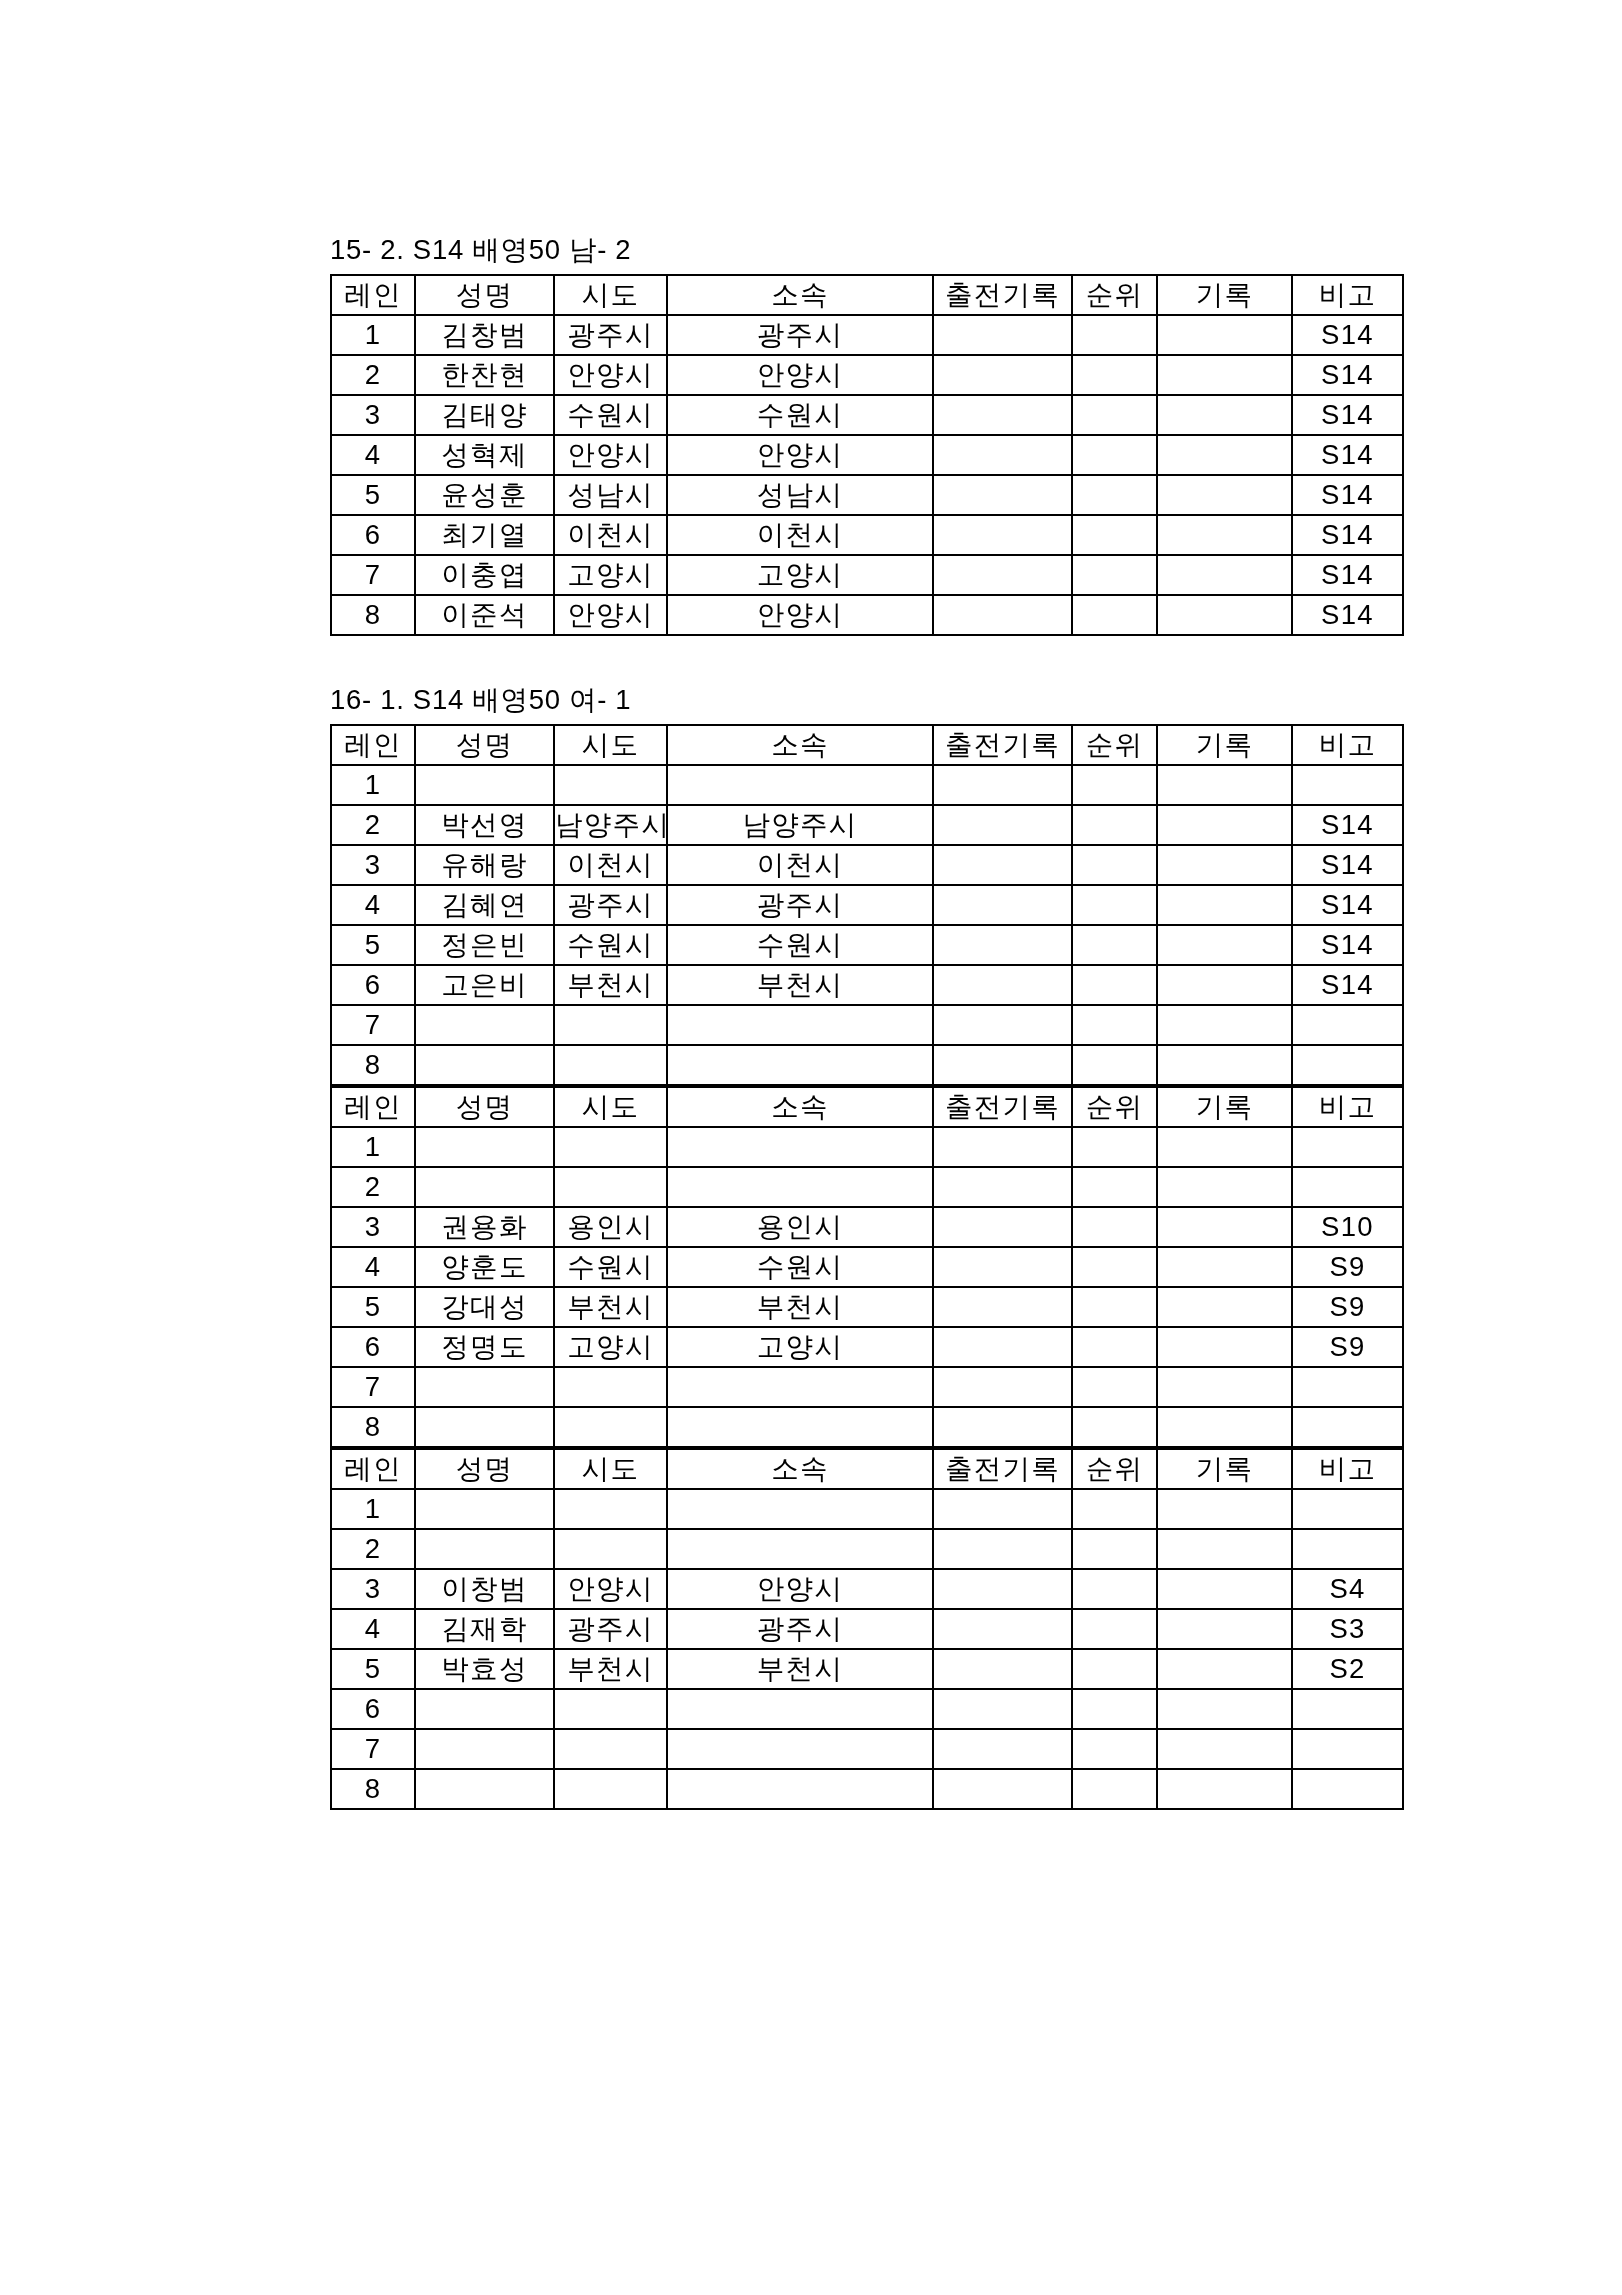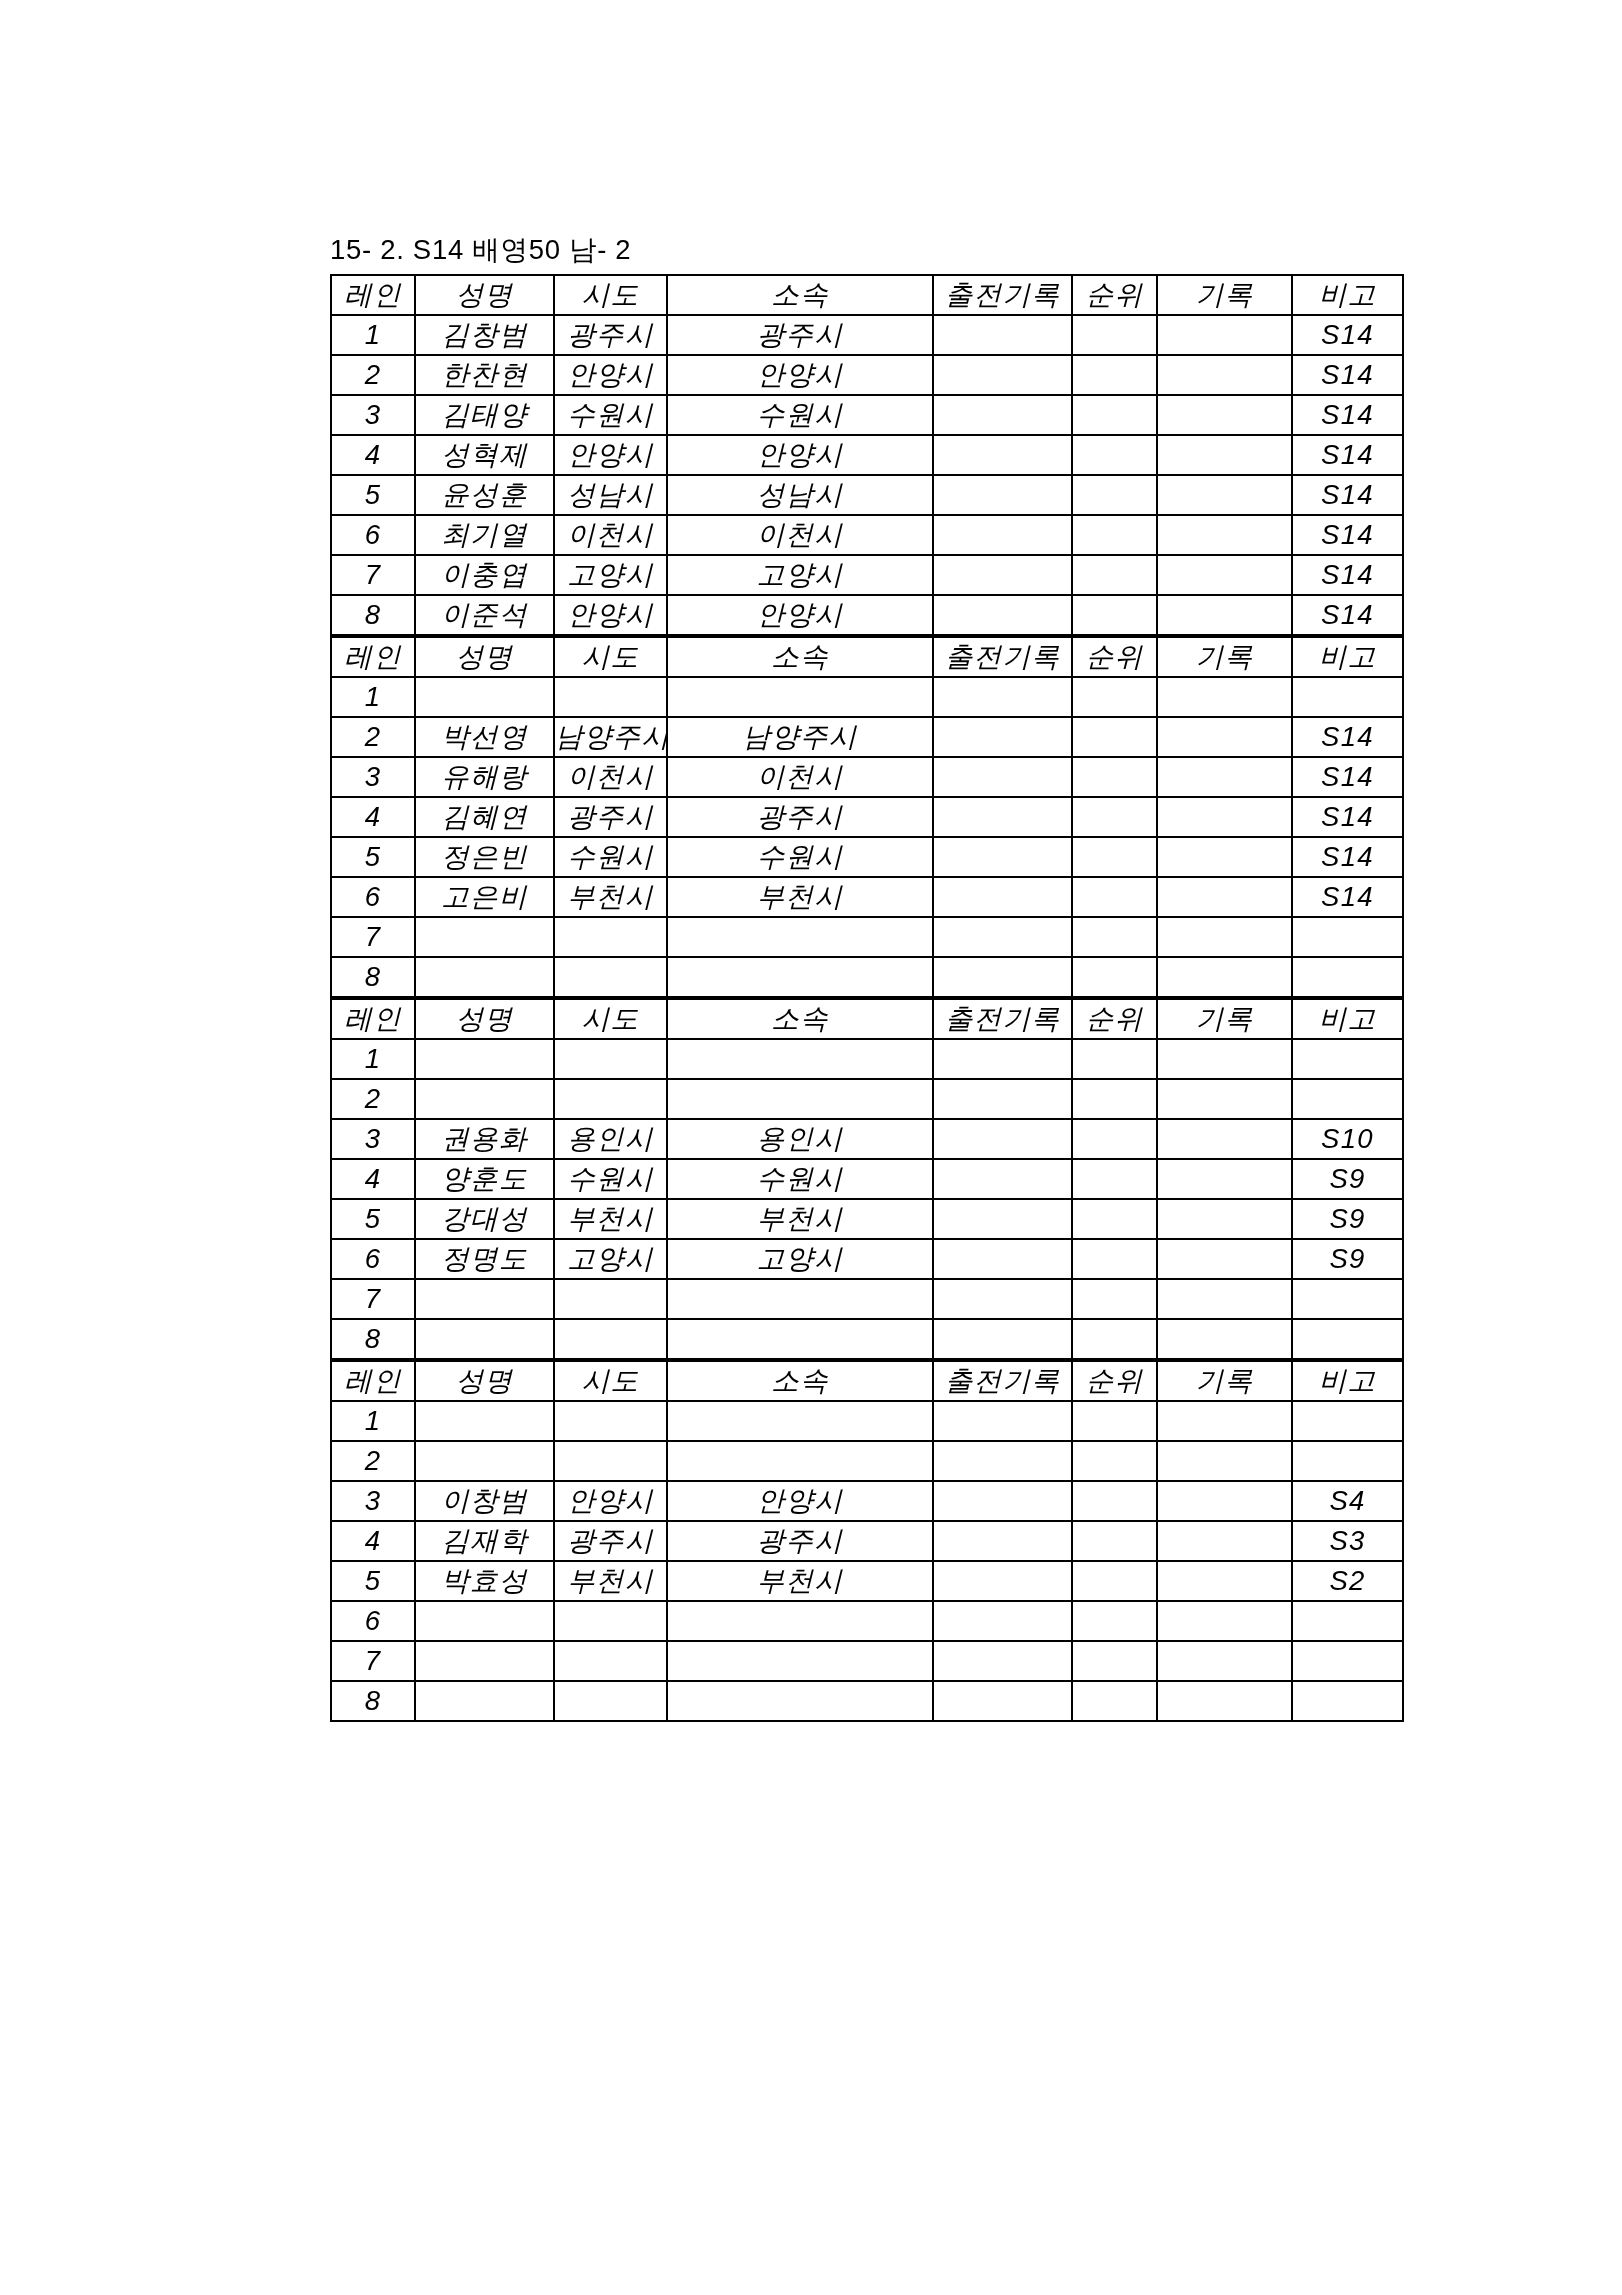--- a/index.html
+++ b/index.html
@@ -31,21 +31,20 @@
     white-space: pre;
   }
   .event-section + .event-section .event-title {
     margin-top: 48px;
   }
   table.heat-table {
     width: 1071px;
     table-layout: fixed;
     border-collapse: collapse;
     border: 2.6px solid #000000;
-    font-style: italic;
   }
   .heat-table th, .heat-table td {
     border: 2px solid #000000;
     border-top-width: 2.6px;
     border-bottom-width: 2.6px;
     height: 38px;
     padding: 0;
     text-align: center;
     vertical-align: middle;
     font-size: 27.5px;
@@ -173,20 +172,21 @@
               <td></td>
               <td></td>
               <td></td>
               <td>S14</td>
             </tr>
           </tbody>
       </table>
     </section>
 
     <section class="event-section">
+      <h2 class="event-title">16- 1. S14 배영50 여- 1</h2>
       <table class="heat-table">
         <colgroup>
           <col class="c-lane">
             <col class="c-name">
             <col class="c-city">
             <col class="c-team">
           <col class="c-entry">
             <col class="c-rank">
             <col class="c-record">
             <col class="c-note">

